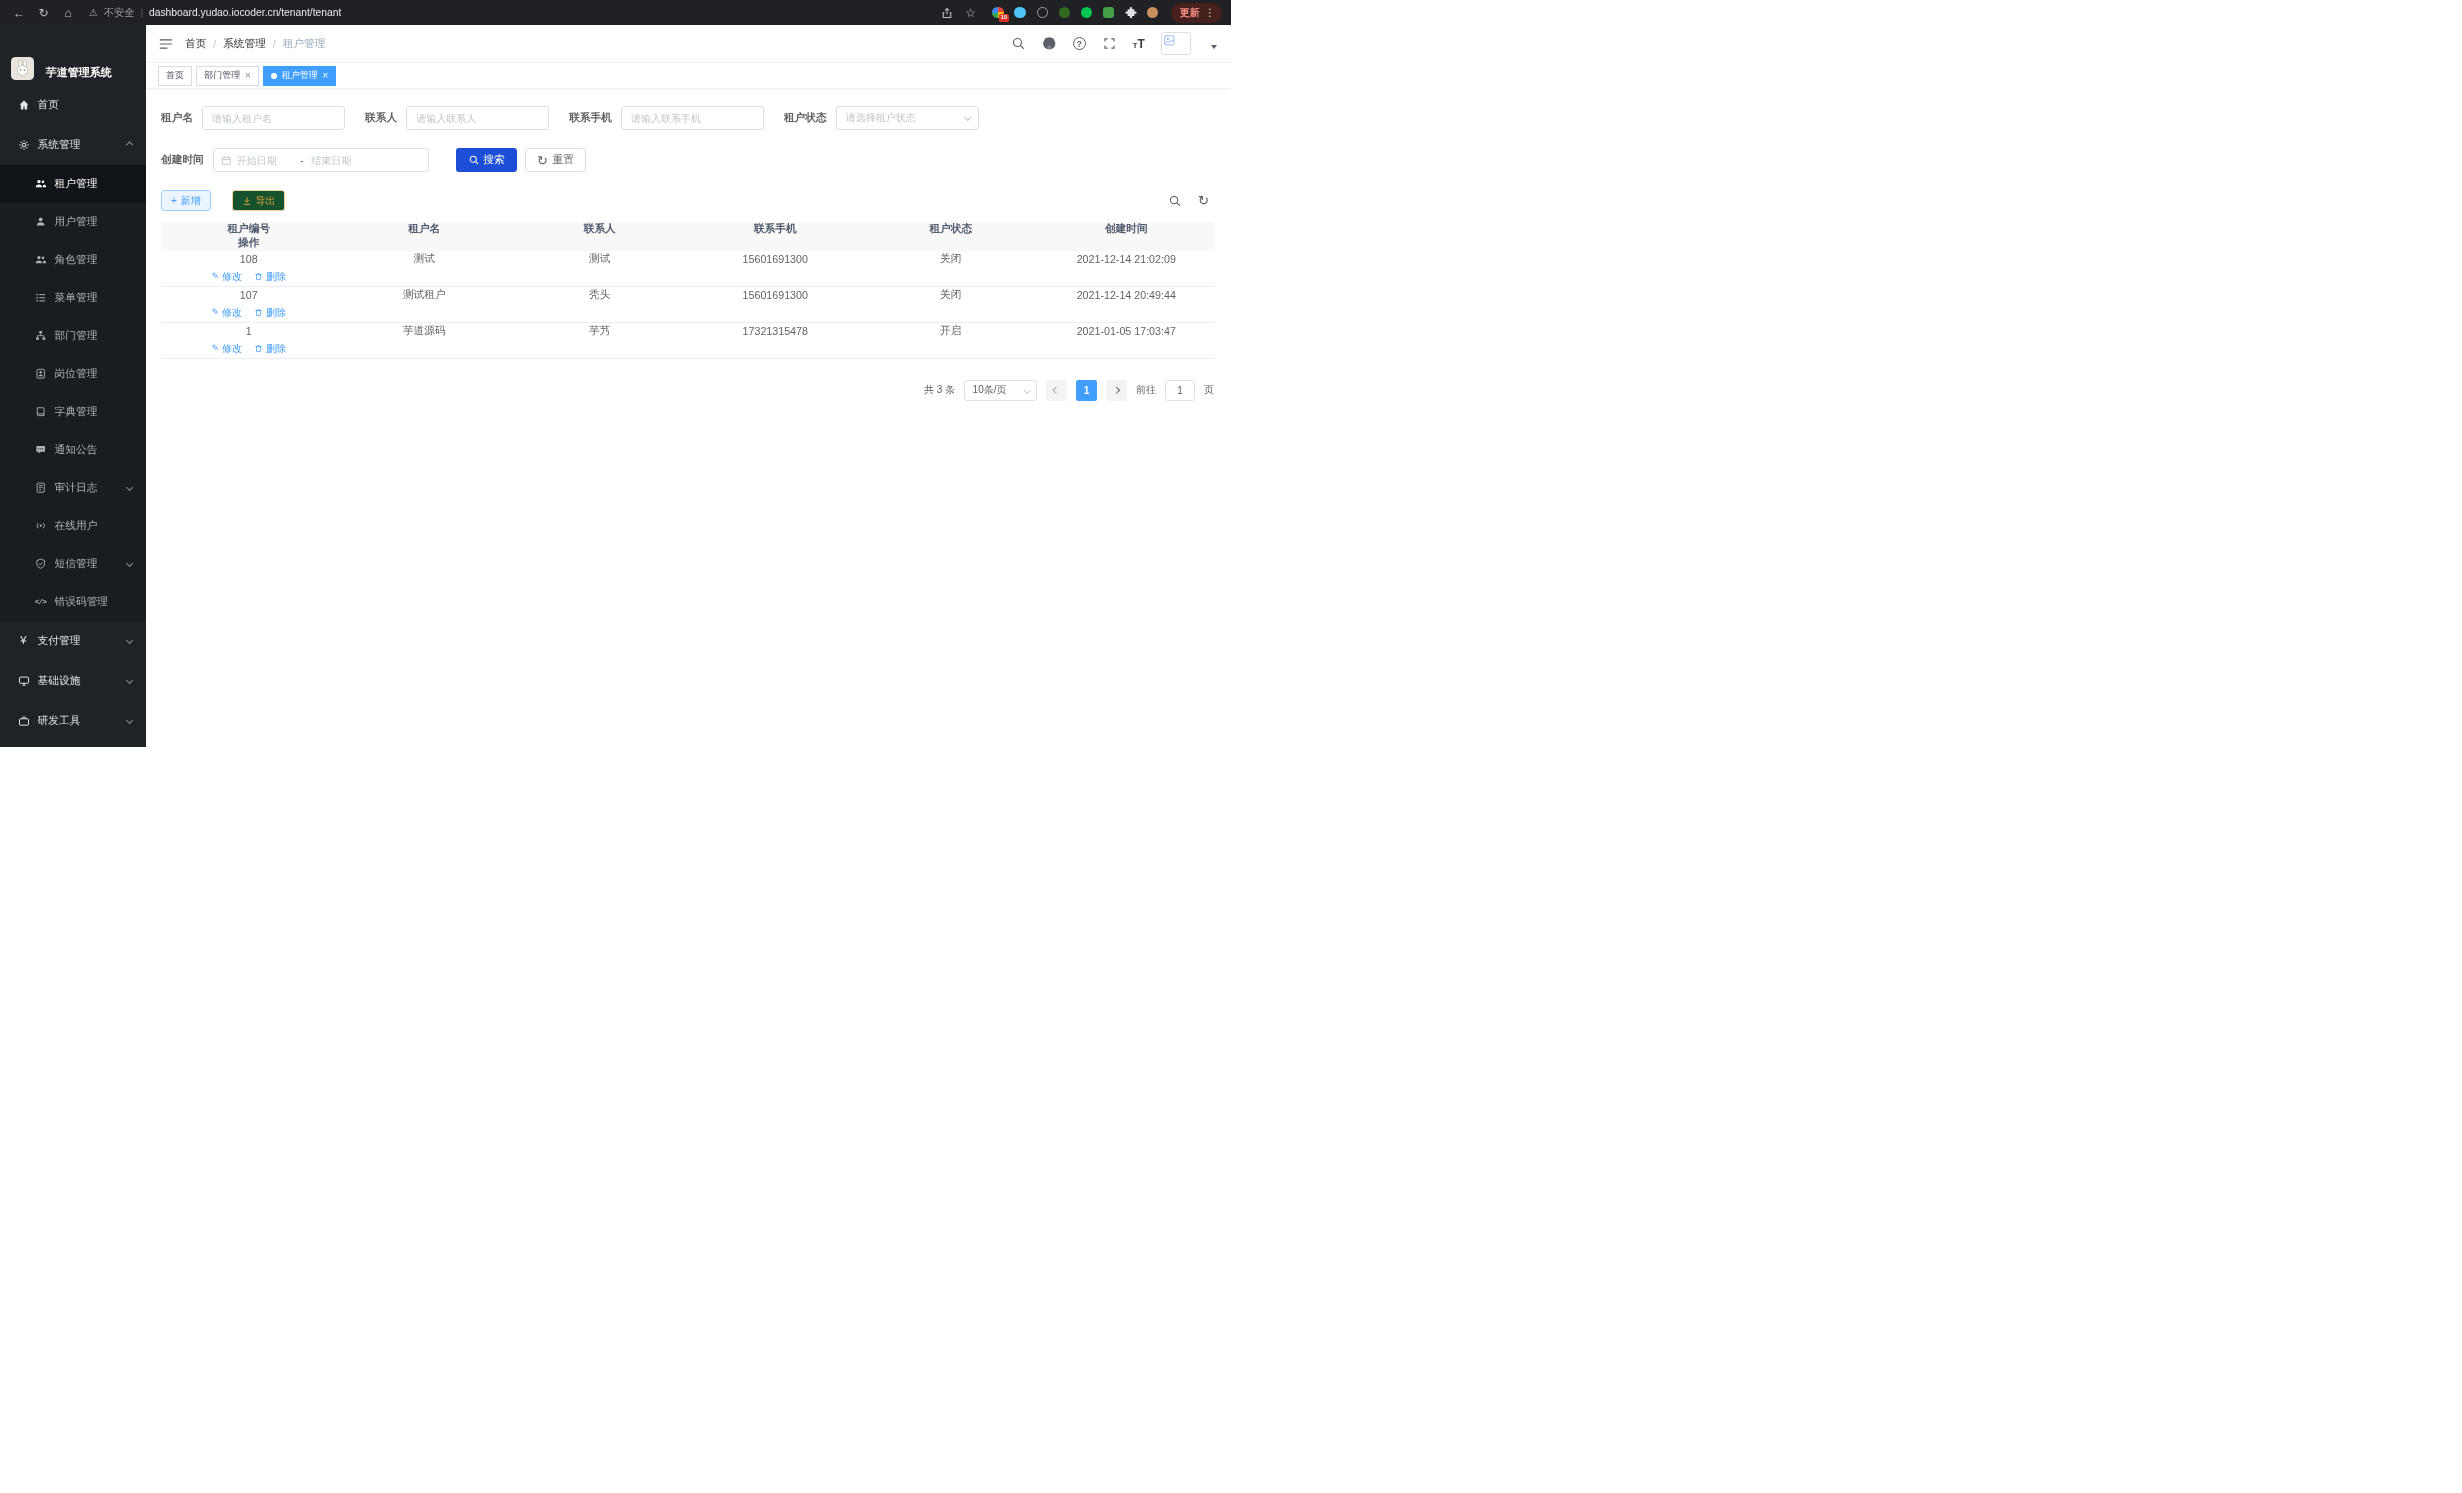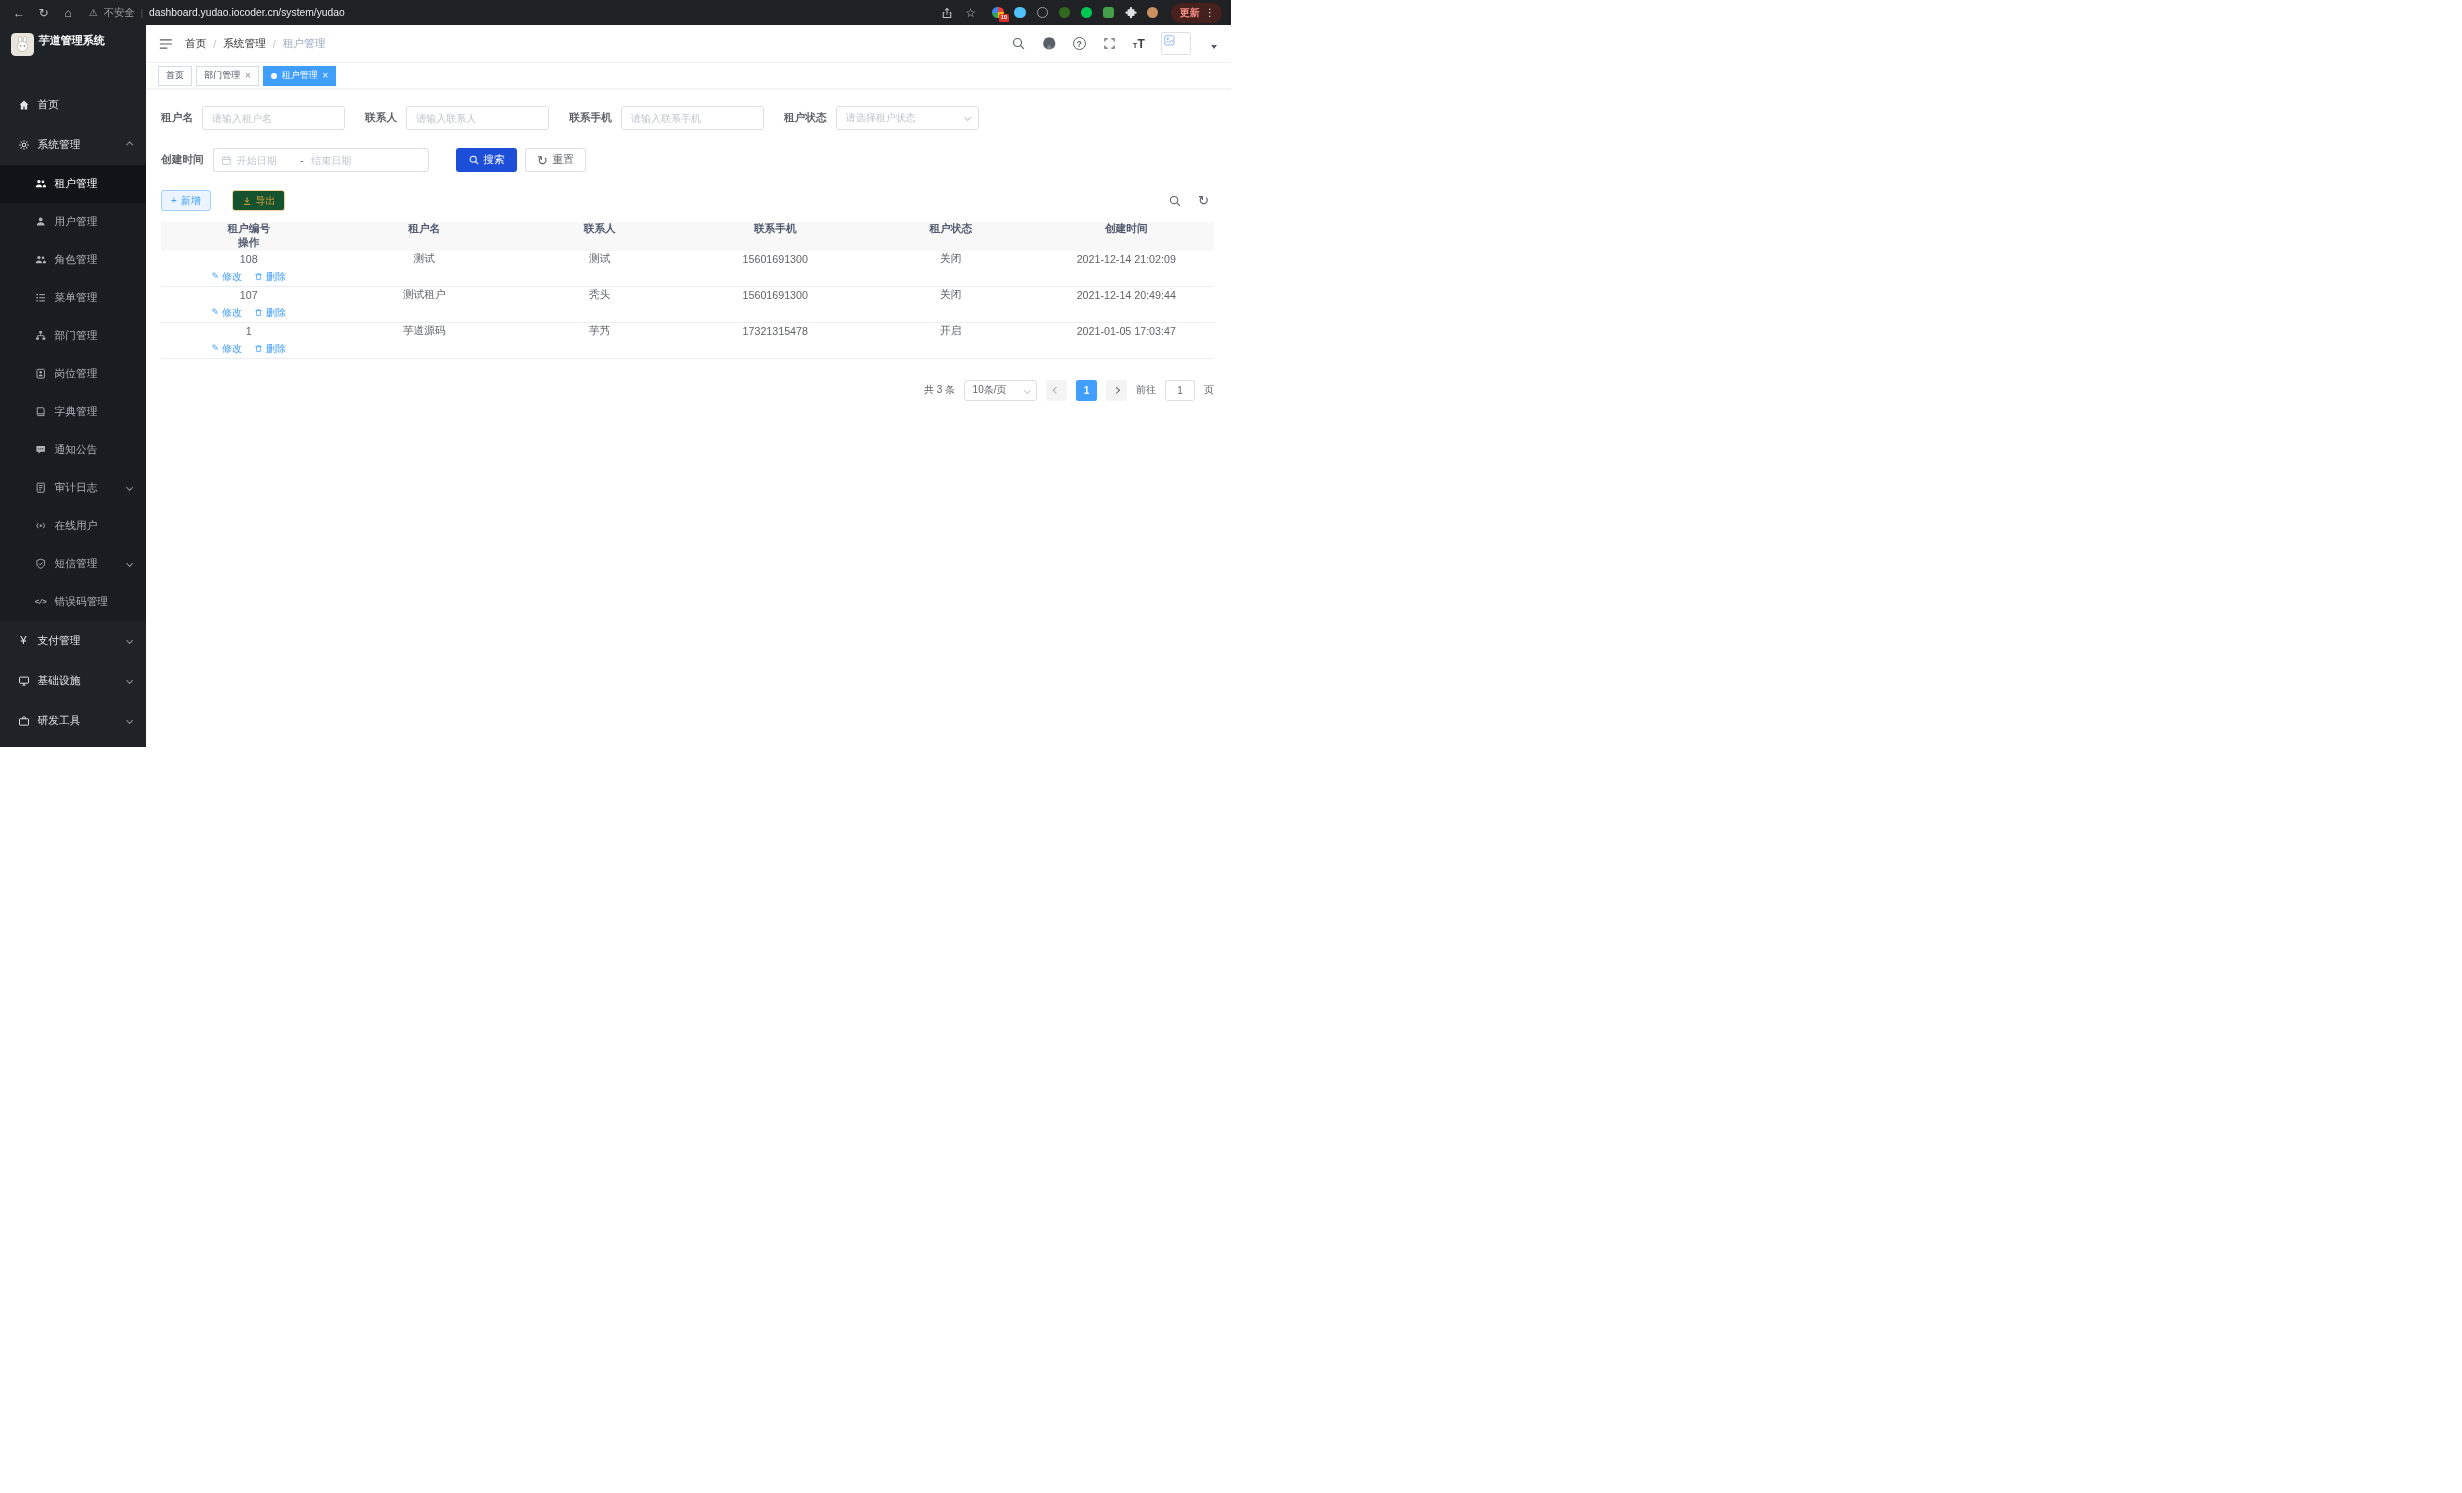--- a/index.html
+++ b/index.html
@@ -22,21 +22,21 @@
   .badge{position:absolute;bottom:-2.3px;right:-3.8px;background:#d93025;color:#fff;font-size:6px;line-height:7.6px;padding:0 1.5px;border-radius:1.5px;font-weight:700}
   .ring{width:10.7px;height:10.7px;border-radius:50%;border:1.9px solid #9aa0a6}
   .puzzle{color:#dfe1e5}
   .update-pill{display:flex;align-items:center;gap:5.3px;background:#45201d;border-radius:761px;padding:3px 6.9px 3px 9px;margin-left:3px}
   .update-pill .ut{color:#f28b82;font-size:10px;font-weight:600}
   .update-pill .kb{color:#e8eaed;font-size:10px}
 
   
   .app{display:flex;height:722px}
   .sidebar{width:146px;background:#1f2327;color:#b4b8bf;flex:0 0 auto;display:flex;flex-direction:column}
-  .logo{height:55px;display:flex;align-items:flex-start;gap:5px;padding:7.6px 0 0 10.7px}
+  .logo{height:55px;display:flex;align-items:flex-end;gap:12px;padding:7.6px 0 0 10.7px}
   .logo-img{width:23px;height:23px;border-radius:4.6px;background:#e9e4dc;display:flex;align-items:center;justify-content:center;overflow:hidden}
   .logo-title{color:#fff;font-weight:700;font-size:11px}
   .menu{padding-top:4.6px;flex:1}
   .mi{display:flex;align-items:center;gap:7.6px;cursor:pointer;font-size:10.7px}
   .mi .ic{width:13px;height:13px;display:flex;align-items:center;justify-content:center;flex:0 0 auto}
   .mi.top{height:40px;padding:0 12px 0 17px;color:#e4e6e9}
   .mi.sub{height:38px;padding:0 12px 0 34px;color:#aeb2b9;background:#191c20}
   .mi.sub.active{background:#101418;color:#fff}
   .chev{display:inline-block;width:5.3px;height:5.3px;border-right:1.2px solid #8a8f96;border-bottom:1.2px solid #8a8f96}
   .chev.down{transform:rotate(45deg)}
@@ -124,21 +124,21 @@
 <body>
 
 <div class="chrome">
   <span class="cbtn">←</span>
   <span class="cbtn">↻</span>
   <span class="cbtn">⌂</span>
   <div class="urlbar">
     <span class="warn">⚠</span>
     <span class="sec">不安全</span>
     <span class="pipe">|</span>
-    <span class="url">dashboard.yudao.iocoder.cn/system/yudao</span>
+    <span class="url">dashboard.yudao.iocoder.cn/tenant/tenant</span>
     <span class="sp"></span>
     <span class="tico">
       <svg width="12" height="12" viewBox="0 0 16 16" fill="none" stroke="#bdc1c6" stroke-width="1.4">
           <path d="M8 10V2.5M5.5 4.5L8 2l2.5 2.5"></path>
           <path d="M4.5 7.5H3v6.5h10V7.5h-1.5"></path>
         </svg>
     </span>
     <span class="cbtn">☆</span>
   </div>
   <div class="chrome-right">

